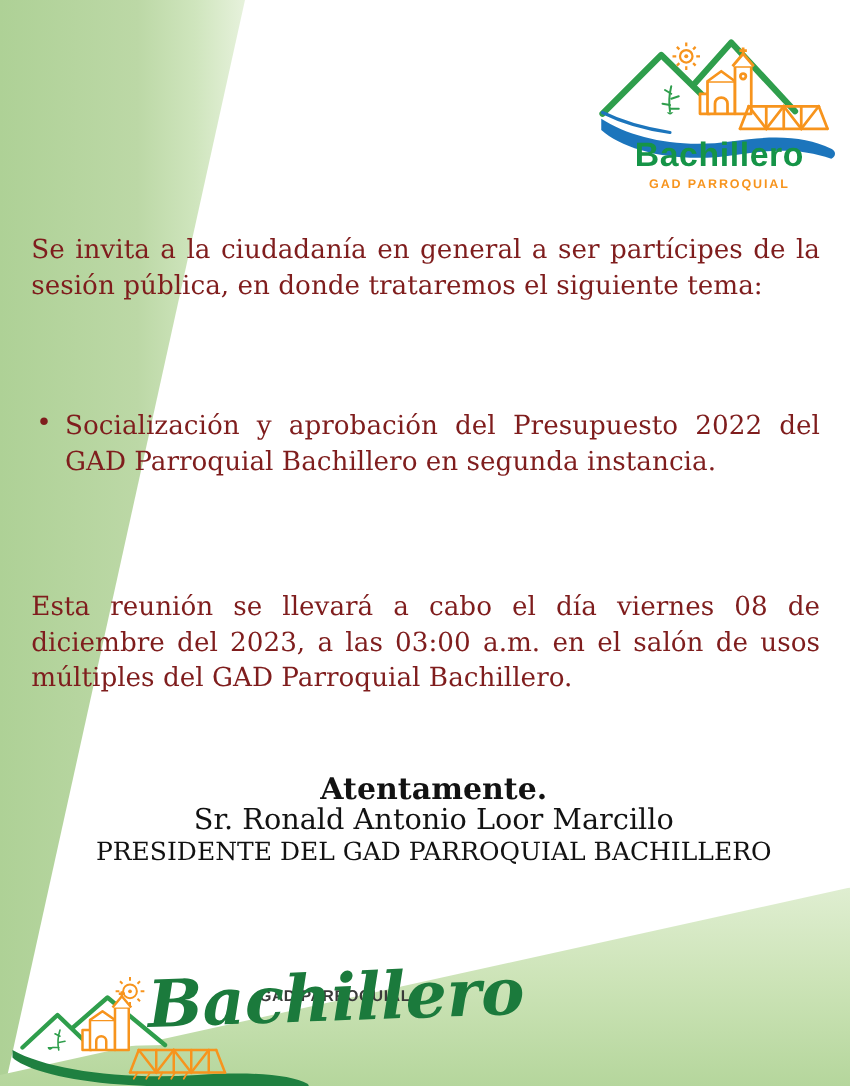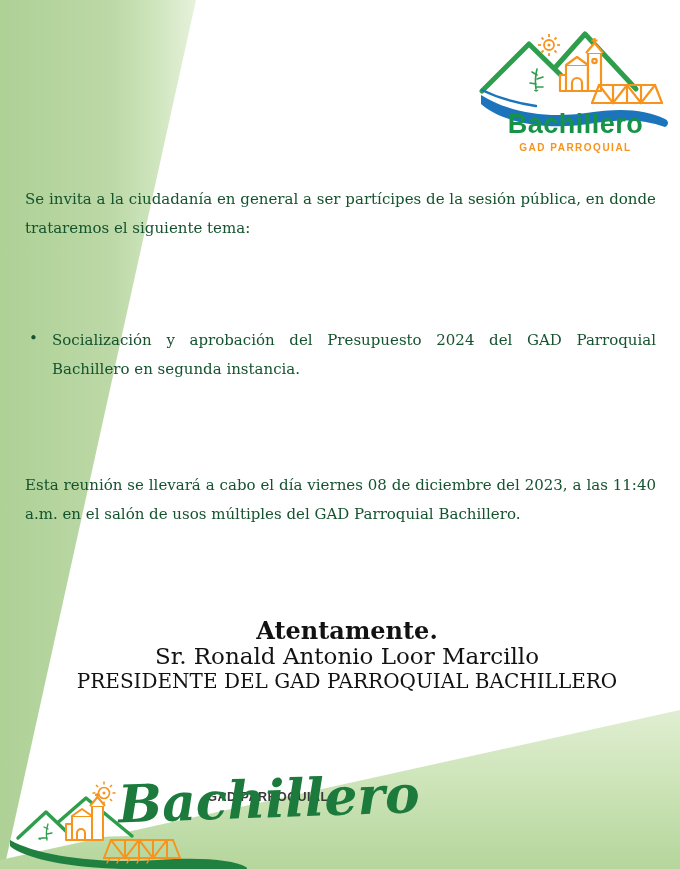--- a/index.html
+++ b/index.html
@@ -17,21 +17,21 @@
     clip-path:polygon(0 0,196px 0,4px 869px,0 869px);
   }
   .wedge-bottom{
     position:absolute;left:0;top:0;width:680px;height:869px;
     background:linear-gradient(to bottom,#ffffff 70%,#e3f0d6 80%,#cde4b8 90%,#b5d69c 100%);
     clip-path:polygon(0 860px,680px 710px,680px 869px,0 869px);
   }
   
   .para{
     position:absolute;left:25px;width:631px;
-    font-size:15px;line-height:28.5px;color:#14532d;
+    font-size:21px;line-height:28.5px;color:#7f1d1d;
     text-align:justify;z-index:5;
   }
   .bullet-item{padding-left:27px;box-sizing:border-box;}
   .bullet-marker{position:absolute;left:4px;top:-2px;}
   
   .sig-line{
     position:absolute;left:14px;width:666px;text-align:center;
     color:#121212;z-index:5;
   }
   .sig-closing{top:616px;font-size:24px;font-weight:bold;}
@@ -122,24 +122,24 @@
       <path d="M4,71 C20,79 38,84 58,87" stroke="#1c75bc" stroke-width="2.5" fill="none" stroke-linecap="round"></path>
     </g>
   </svg>
   <div class="logo-top-name" style="color:#159447;">Bachillero</div>
   <div class="logo-top-sub" style="color:#f7941d;">GAD PARROQUIAL</div>
 
   <div class="para" style="top:185px">Se invita a la ciudadanía en general a ser partícipes de la sesión pública, en donde trataremos el siguiente tema:</div>
 
   <div class="para bullet-item" style="top:326px">
     <span class="bullet-marker">•</span>
-    <span>Socialización y aprobación del Presupuesto 2024 del GAD Parroquial Bachillero en segunda instancia.</span>
+    <span>Socialización y aprobación del Presupuesto 2022 del GAD Parroquial Bachillero en segunda instancia.</span>
   </div>
 
-  <div class="para" style="top:471px">Esta reunión se llevará a cabo el día viernes 08 de diciembre del 2023, a las 11:40 a.m. en el salón de usos múltiples del GAD Parroquial Bachillero.</div>
+  <div class="para" style="top:471px">Esta reunión se llevará a cabo el día viernes 08 de diciembre del 2023, a las 03:00 a.m. en el salón de usos múltiples del GAD Parroquial Bachillero.</div>
 
   <div class="sig-line sig-name">Sr. Ronald Antonio Loor Marcillo</div>
   <div class="sig-line sig-closing">Atentamente.</div>
   <div class="sig-line sig-title">PRESIDENTE DEL GAD PARROQUIAL BACHILLERO</div>
 
   <svg class="logo-bottom" viewBox="0 0 420 97">
 
     <path d="M2,68 C30,84 90,92 150,88 C195,85 225,88 238,95 C240,96.5 239,99 235,99 C190,96 140,100 80,95 C38,91 10,82 2,74 Z" fill="#1f8040"></path>
 
     <path d="M32,66 L78,26 L124,64" fill="#ffffff" stroke="#2f9e4c" stroke-width="3.5" stroke-linejoin="round" stroke-linecap="round"></path>

